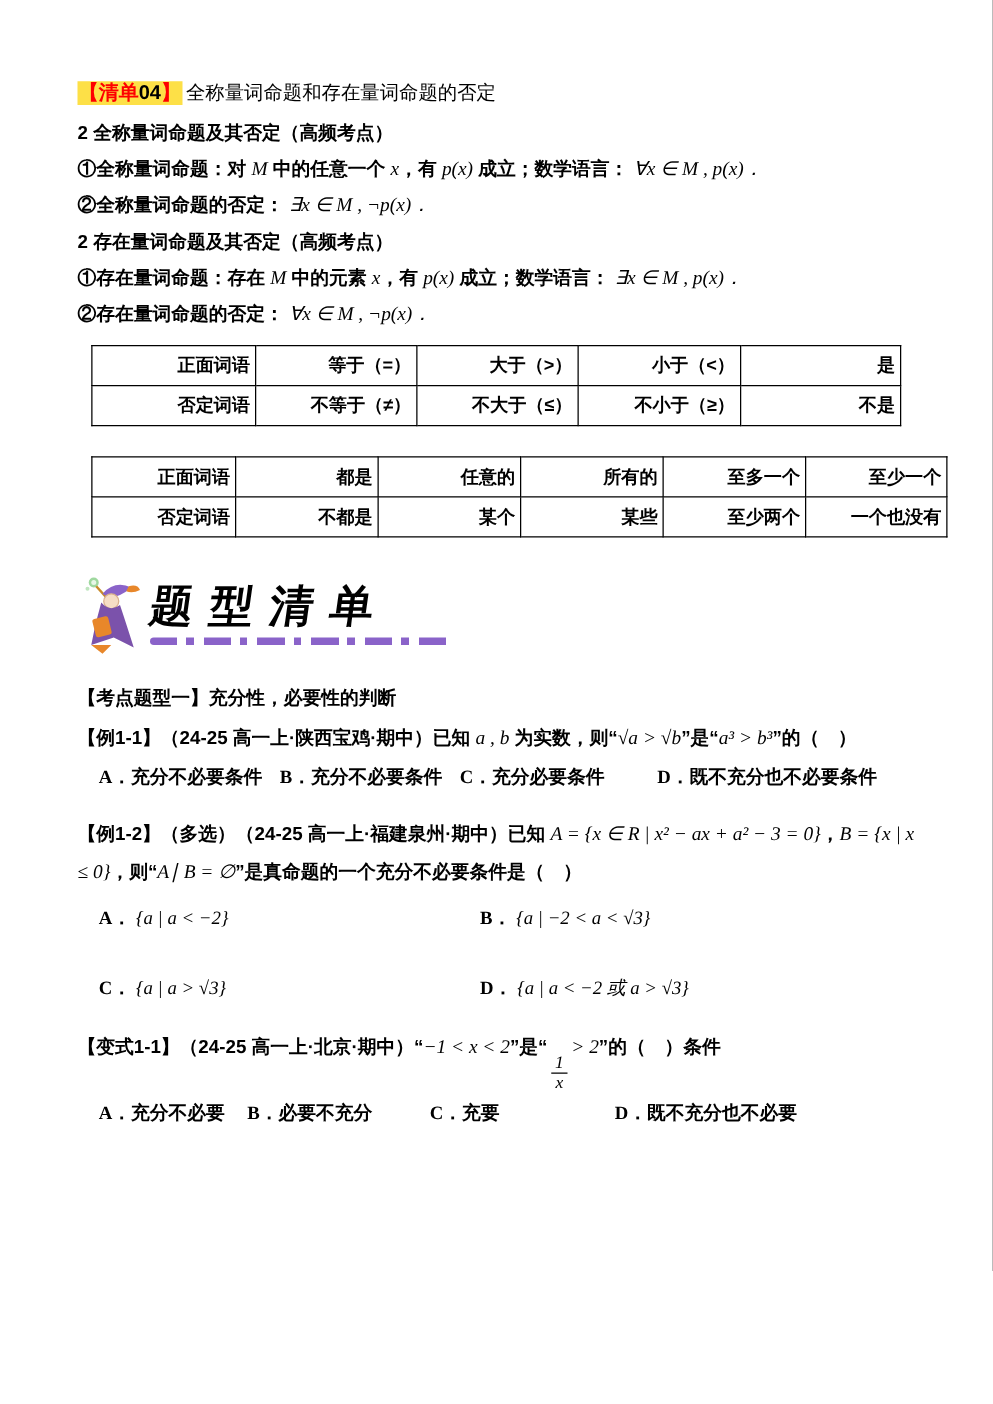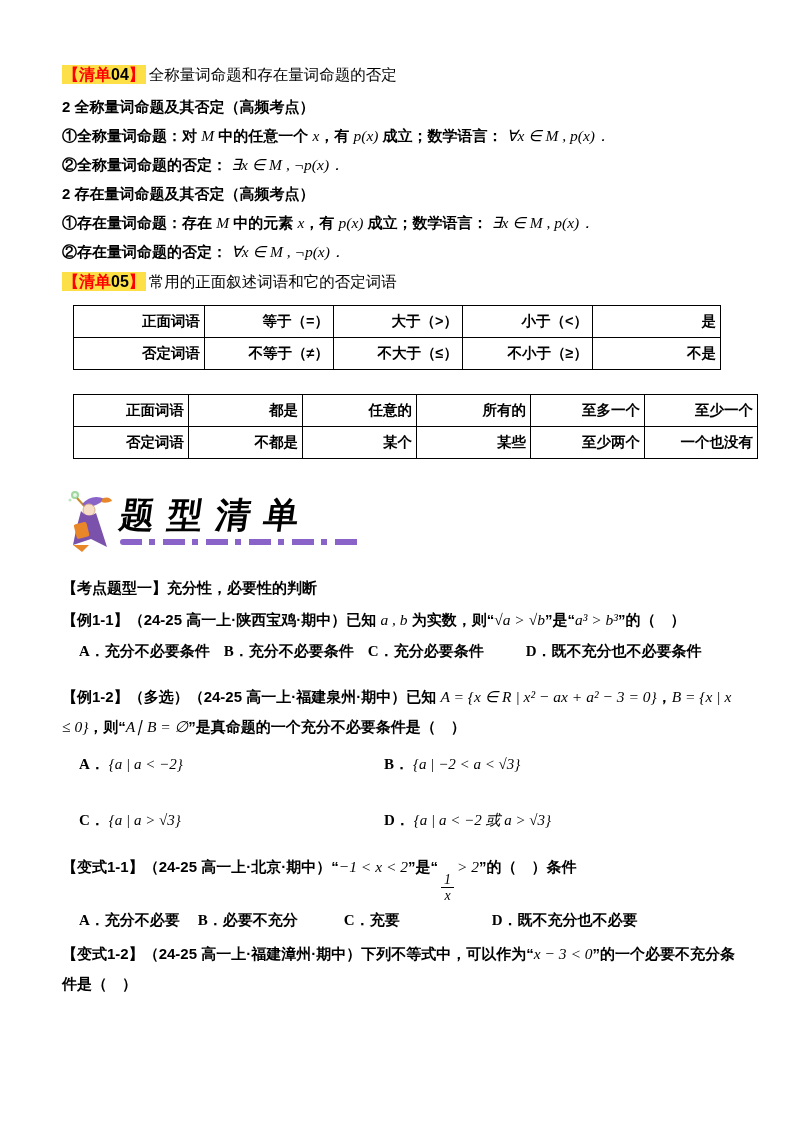--- a/index.html
+++ b/index.html
@@ -109,23 +109,20 @@
   <div class="line">2 存在量词命题及其否定（高频考点）</div>
 
   <div class="line">
     <span class="t">①存在量词命题：存在 </span><span class="m">M</span><span class="t"> 中的元素 </span><span class="m">x</span><span class="t">，有 </span><span class="m">p(x)</span><span class="t"> 成立；数学语言： </span><span class="m">∃x ∈ M , p(x)</span><span class="m">．</span>
   </div>
 
   <div class="line">
     <span class="t">②存在量词命题的否定： </span><span class="m">∀x ∈ M , ¬p(x)</span><span class="m">．</span>
   </div>
 
-  <div class="h-row" style="margin-top:3px">
-    <span class="hl"><span class="r">【清单</span><span class="k">05</span><span class="r">】</span></span><span class="h-title">常用的正面叙述词语和它的否定词语</span>
-  </div>
 
   <table class="tbl tbl1">
     <colgroup>
         <col style="width:131px">
         <col style="width:129px">
         <col style="width:129px">
         <col style="width:130px">
         <col style="width:128px">
       </colgroup>
     <tbody>
@@ -225,17 +222,14 @@
         <span class="fd">x</span>
       </span><span class="m">&gt; 2</span><span class="t">”的（　）条件</span>
   </div>
   <div class="opt-row bs11-opts">
     <span class="opt">A．充分不必要</span>
     <span class="opt">B．必要不充分</span>
     <span class="opt">C．充要</span>
     <span class="opt">D．既不充分也不必要</span>
   </div>
 
-  <div class="para">
-    <span class="t">【变式1-2】</span><span class="t">（24-25 高一上·福建漳州·期中）下列不等式中，可以作为“</span><span class="m">x − 3 &lt; 0</span><span class="t">”的一个必要不充分条件是（　）</span>
-  </div>
 
 </div>
 
 </body></html>

